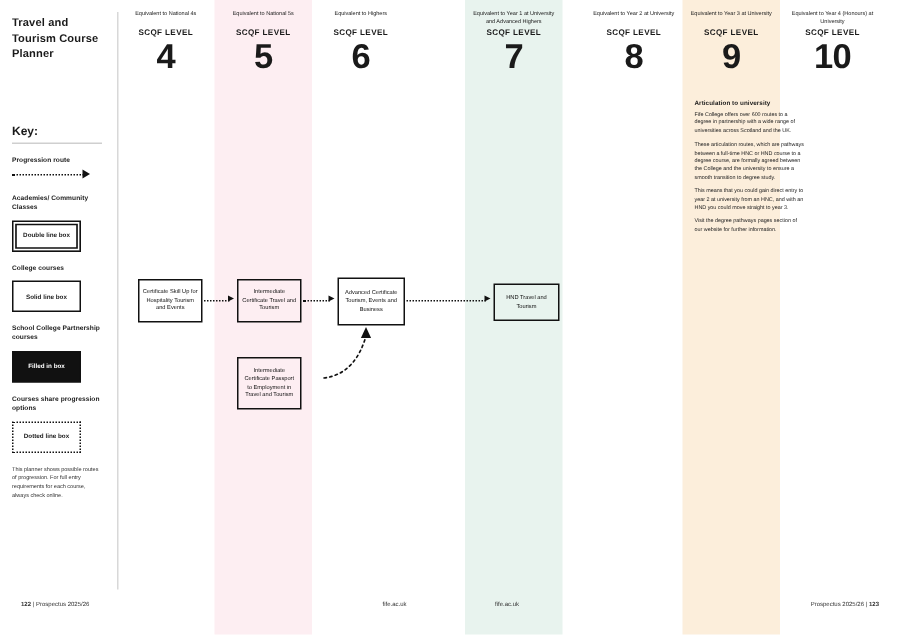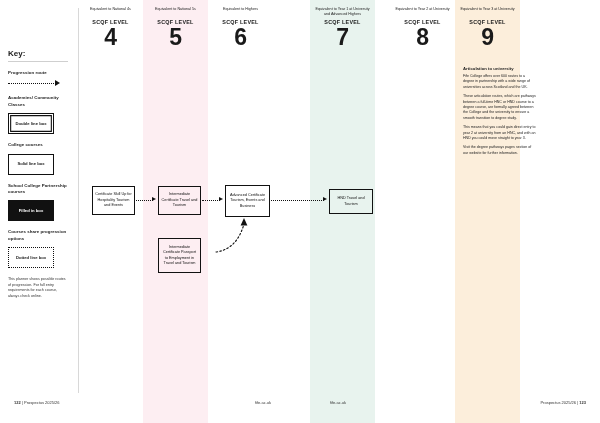--- a/index.html
+++ b/index.html
@@ -131,20 +131,21 @@
     <div class="band" style="left:78px;width:65px;background:#ffffff;"></div>
     <div class="band" style="left:143px;width:65px;background:#fdeef2;"></div>
     <div class="band" style="left:208px;width:65px;background:#ffffff;"></div>
     <div class="band" style="left:310px;width:65px;background:#e8f3ee;"></div>
     <div class="band" style="left:390px;width:65px;background:#ffffff;"></div>
     <div class="band" style="left:455px;width:65px;background:#fceedb;"></div>
     <div class="band" style="left:520px;width:70px;background:#ffffff;"></div>
   </div>
 
   <div class="sidebar">
+    <div class="doc-title">Travel and Tourism Course Planner</div>
 
     <div class="key-head">Key:</div>
 
     <div class="key-label">Progression route</div>
     <div class="legend-dotted-arrow">
       <div class="dline"></div>
         <div class="dhead"></div>
     </div>
 
     <div class="key-label">Academies/ Community Classes</div>
@@ -185,20 +186,25 @@
   </div>
   <div class="col-head" style="left:390px;width:65px;">
     <div class="eq-text">Equivalent to Year 2 at University</div>
     <div class="scqf">SCQF LEVEL</div>
     <div class="lvl-num">8</div>
   </div>
   <div class="col-head" style="left:455px;width:65px;">
     <div class="eq-text">Equivalent to Year 3 at University</div>
     <div class="scqf">SCQF LEVEL</div>
     <div class="lvl-num">9</div>
+  </div>
+  <div class="col-head" style="left:520px;width:70px;">
+    <div class="eq-text">Equivalent to Year 4 (Honours) at University</div>
+    <div class="scqf">SCQF LEVEL</div>
+    <div class="lvl-num">10</div>
   </div>
 
   <svg class="curve" viewBox="0 0 600 423">
     <path d="M216,252 C232,250 240,238 244,224" fill="none" stroke="#111" stroke-width="1.1" stroke-dasharray="1.6 2.2" stroke-linecap="round"></path>
     <polygon points="244,218 240.6,225.4 247.4,225.4" fill="#111"></polygon>
   </svg>
 
   <div class="course" style="left:92px;top:186px;width:43px;height:29px;">Certificate Skill Up for Hospitality Tourism and Events</div>
 
   <div class="course" style="left:158px;top:186px;width:43px;height:29px;">Intermediate Certificate Travel and Tourism</div>

